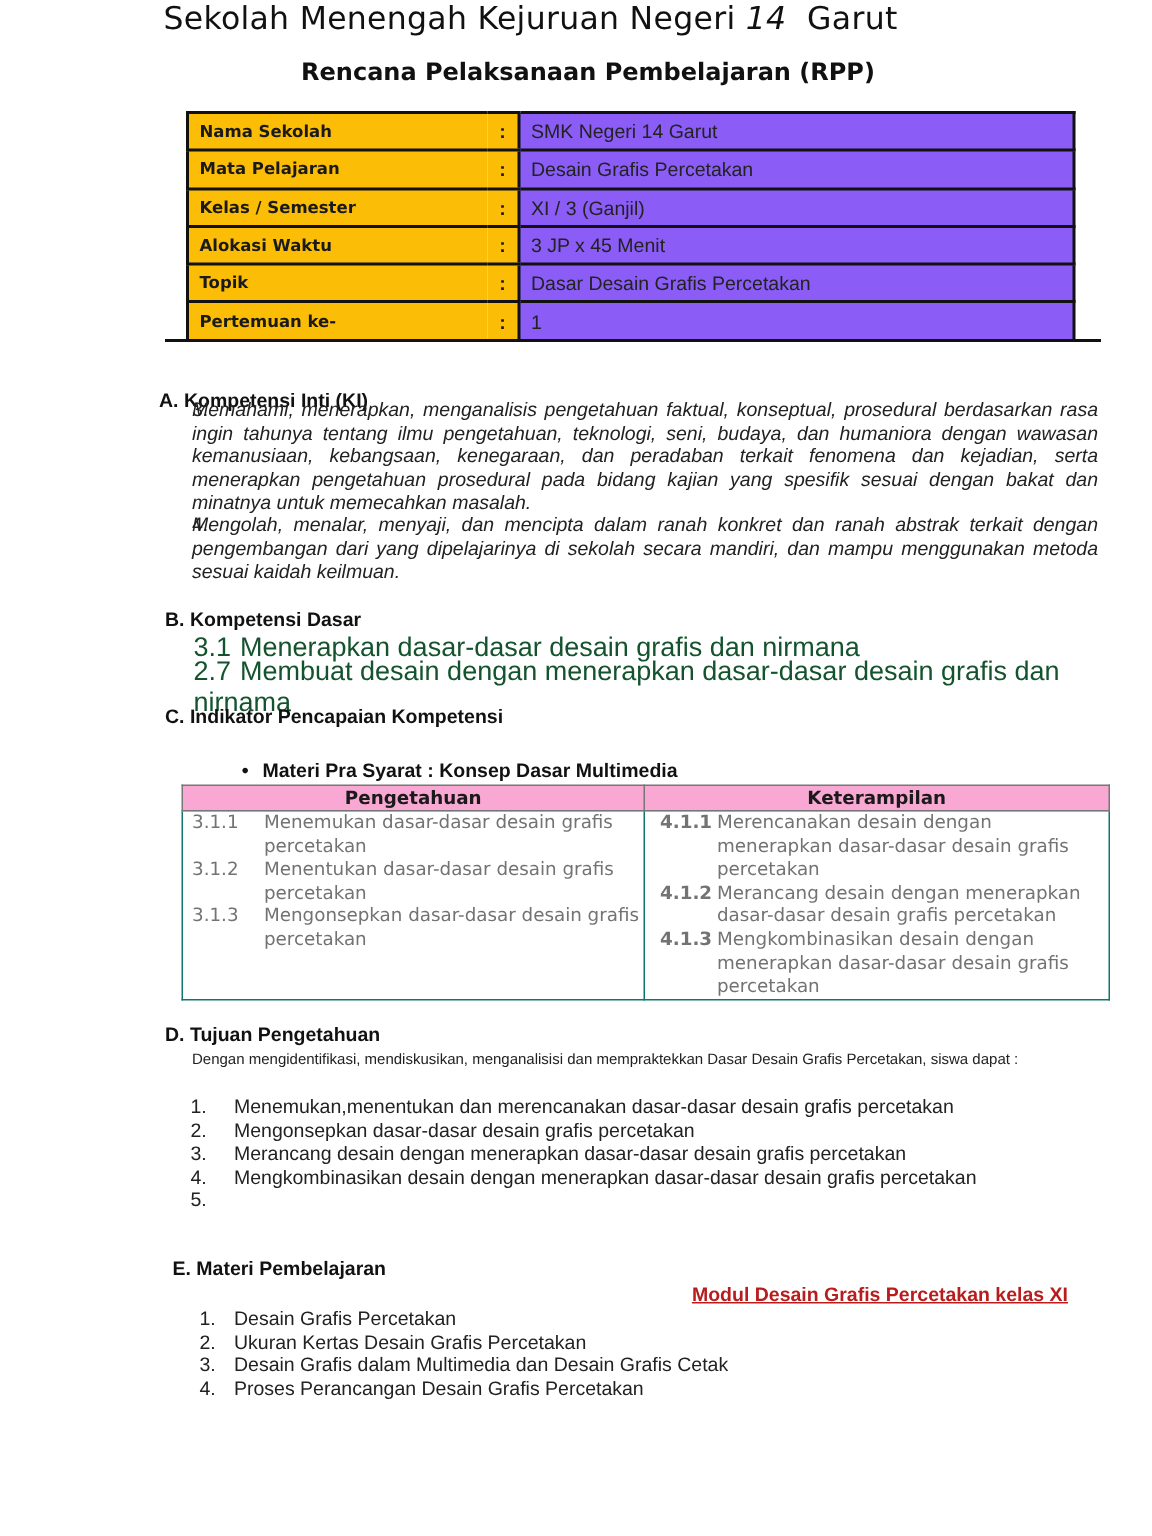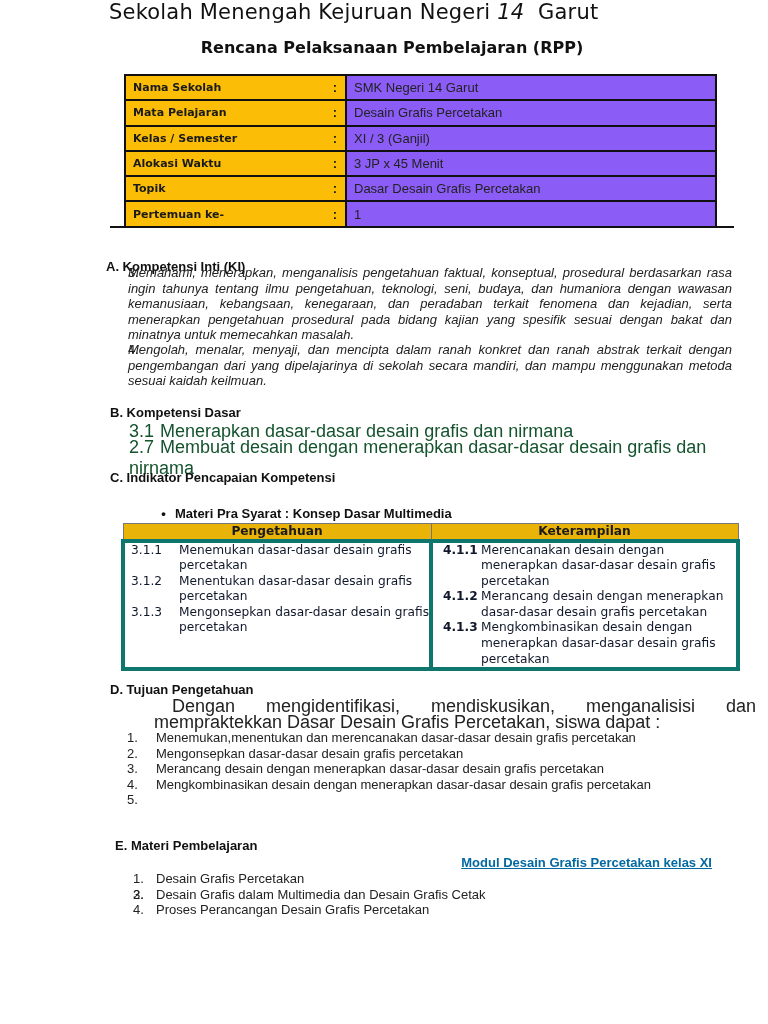--- a/index.html
+++ b/index.html
@@ -12,51 +12,51 @@
 
   
   .id-table { position: absolute; left: 124px; top: 74px; width: 593px; border-collapse: collapse; }
   .id-table td { border: 2px solid #111; height: 25.3px; font-size: 13px; padding: 0 7px; vertical-align: middle; }
   .id-table td.lbl { background: #fbbd06; font-family: "DejaVu Sans", sans-serif; font-weight: bold; font-size: 11px; width: 200px; border-right: none; }
   .id-table td.colon { background: #fbbd06; width: 21px; padding: 0; text-align: center; font-weight: bold; border-left: none; border-right: none; }
   .id-table td.val { background: #8b5cf6; color: #222; margin-top: 44px; }
   .rule { position: absolute; left: 110px; top: 226px; width: 624px; height: 2px; background: #111; }
 
   .sec-head { position: absolute; font-weight: bold; font-size: 13px; color: #111; }
-  .para { position: absolute; font-size: 18px; line-height: 15.6px; color: #222; text-align: justify; margin-left: 44px; }
+  .para { position: absolute; font-size: 10px; line-height: 15.6px; color: #222; text-align: justify; }
 
   .ki-item { position: absolute; left: 128px; width: 604px; font-size: 13px; line-height: 15.6px; color: #222; }
   .ki-item .n { position: absolute; left: 0; top: 0; }
   .ki-item .t { display: block; text-align: justify; text-align-last: left; font-style: italic; }
 
   .kd-row { position: absolute; left: 129px; font-size: 18px; color: #14532d; }
   .kd-row .n { display: inline-block; width: 31px; }
 
   .bullet-line { position: absolute; left: 152px; top: 506px; font-weight: bold; font-size: 13px; color: #111; text-align: center; }
   .bullet-line .dot { display: inline-block; width: 23px; }
 
   
   .ind-table { position: absolute; left: 121px; top: 523px; width: 619px; height: 141px; border-collapse: collapse; }
-  .ind-table th { background: #eab308; border: 1px solid #777; font-family: "DejaVu Sans", sans-serif; font-weight: bold; font-size: 12.2px; height: 17px; padding: 0; text-align: center; }
-  .ind-table td { border: 4px solid #0f766e; vertical-align: top; padding: 0; font-family: "DejaVu Sans", sans-serif; font-size: 12.2px; line-height: 15.6px; color: #0f172a; }
+  .ind-table th { background: #f9a8d4; border: 1px solid #777; font-family: "DejaVu Sans", sans-serif; font-weight: bold; font-size: 12.2px; height: 17px; padding: 0; text-align: center; }
+  .ind-table td { border: 1px solid #0f766e; vertical-align: top; padding: 0; font-family: "DejaVu Sans", sans-serif; font-size: 12.2px; line-height: 15.6px; color: #737373; }
   .ind-table td.left { width: 308px; }
   .ind-list { list-style: none; }
   .ind-list li { position: relative; }
   .ind-left li { padding-left: 54px; }
   .ind-left li .n { position: absolute; left: 6px; top: 0; }
   .ind-right li { padding-left: 48px; }
   .ind-right li .n { position: absolute; left: 10px; top: 0; font-weight: bold; }
 
   .tujuan-list, .materi-list { position: absolute; list-style: none; font-size: 13px; line-height: 15.6px; color: #222; }
   .tujuan-list li, .materi-list li { position: relative; }
   .tujuan-list li { padding-left: 29px; }
   .materi-list li { padding-left: 23px; }
   .tujuan-list li .n, .materi-list li .n { position: absolute; left: 0; top: 0; }
 
-  .modul-link { position: absolute; right: 56px; top: 855px; font-weight: bold; font-size: 13px; color: #0369a1; text-decoration: underline; }
+  .modul-link { position: absolute; right: 56px; top: 855px; font-weight: bold; font-size: 13px; color: #b91c1c; text-decoration: underline; }
 </style>
 </head>
 <body>
 
 <div class="school-title"><span>Sekolah Menengah Kejuruan Negeri </span><span class="num">14</span><span>  Garut</span></div>
 <div class="doc-title">Rencana Pelaksanaan Pembelajaran (RPP)</div>
 
 <table class="id-table">
   <tbody>
       <tr>
@@ -148,16 +148,16 @@
   <li><span class="n">2.</span><span>Mengonsepkan dasar-dasar desain grafis percetakan</span></li>
   <li><span class="n">3.</span><span>Merancang desain dengan menerapkan dasar-dasar desain grafis  percetakan</span></li>
   <li><span class="n">4.</span><span>Mengkombinasikan desain dengan menerapkan dasar-dasar desain grafis percetakan</span></li>
   <li><span class="n">5.</span></li>
 </ol>
 
 <div class="sec-head" style="left:115px; top:838px;">E.  Materi Pembelajaran</div>
 <a class="modul-link">Modul Desain Grafis Percetakan kelas XI</a>
 <ol class="materi-list" style="left:133px; top:871px;">
   <li><span class="n">1.</span><span>Desain Grafis Percetakan</span></li>
-  <li><span class="n">2.</span></li>
+  <li><span class="n">2.</span><span>Ukuran Kertas Desain Grafis Percetakan</span></li>
   <li><span class="n">3.</span><span>Desain Grafis dalam Multimedia dan Desain Grafis Cetak</span></li>
   <li><span class="n">4.</span><span>Proses Perancangan Desain Grafis Percetakan</span></li>
 </ol>
 
 </body></html>

